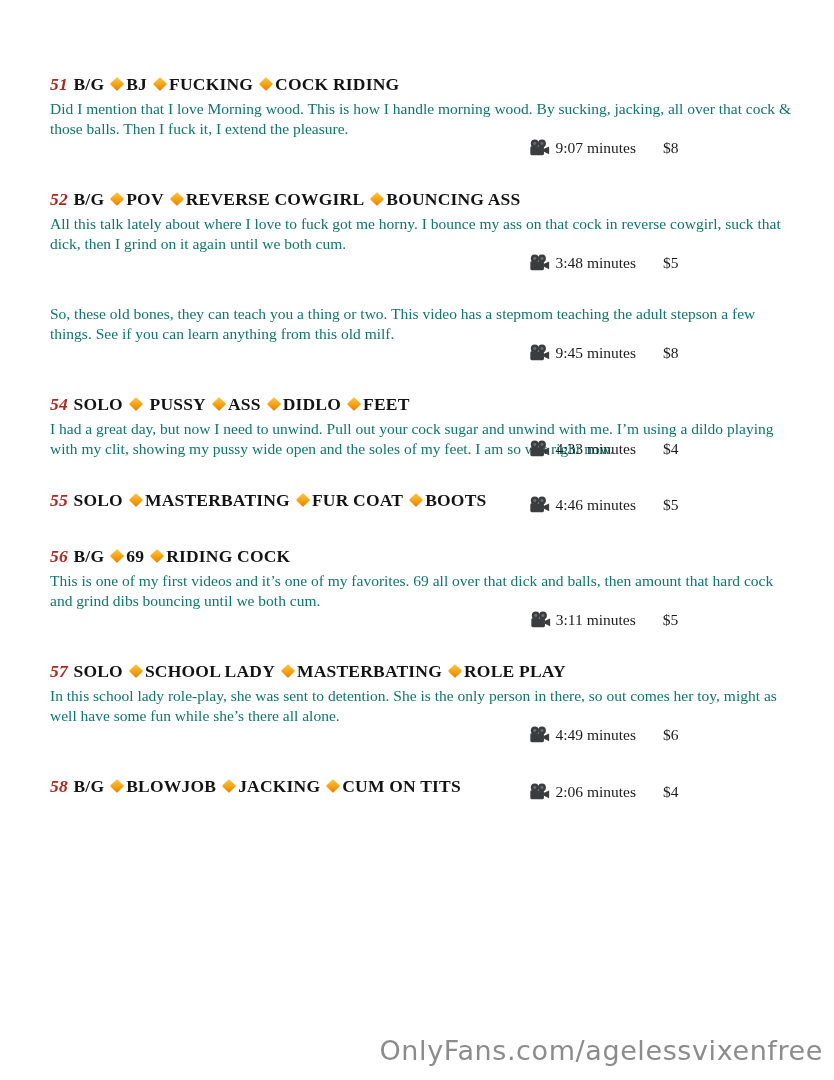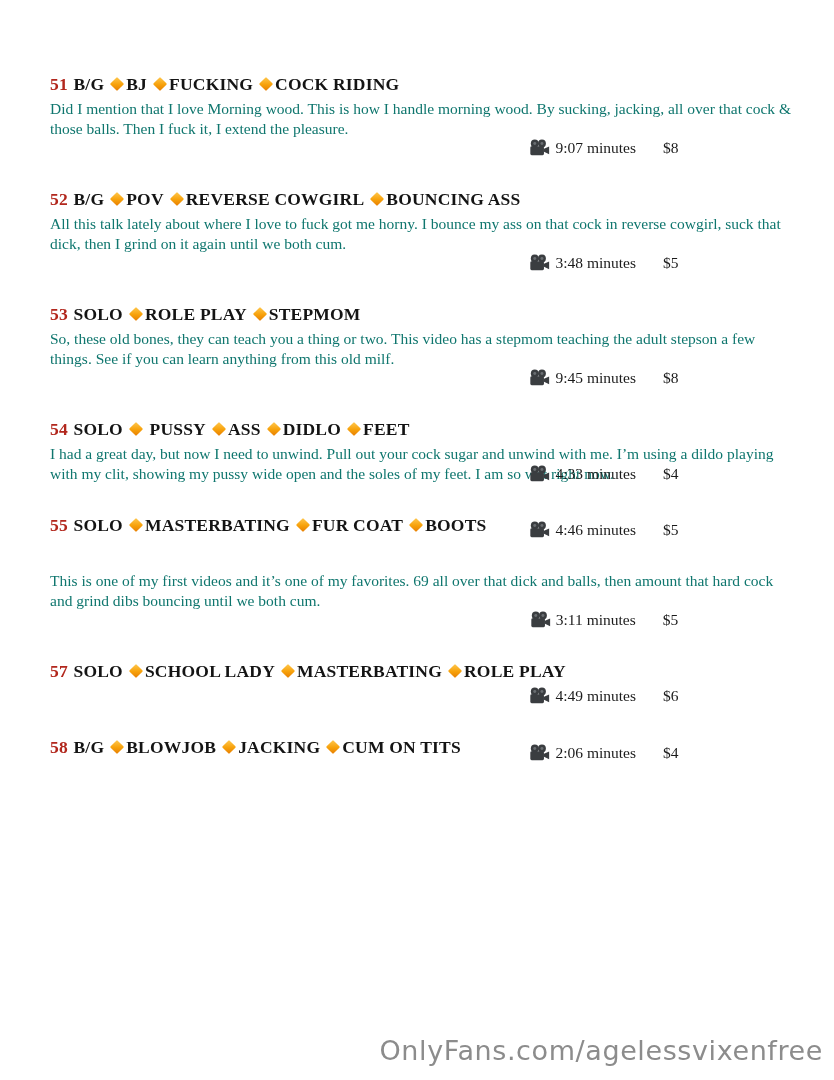--- a/index.html
+++ b/index.html
@@ -26,21 +26,21 @@
   .title {
     font-size: 17.5px;
     font-weight: bold;
     color: #141414;
     line-height: 21px;
     margin-bottom: 4px;
     letter-spacing: 0.2px;
     white-space: nowrap;
   }
 
-  .num { color: var(--number-red, #b2271d); margin-right: 1px; }
+  .num { color: var(--number-red, #b2271d); margin-right: 1px; font-style: italic; }
 
   .diamond {
     display: inline-block;
     width: 10px;
     height: 10px;
     margin: 0 4px 0 8px;
     background: linear-gradient(135deg, #ffc84f 0%, #f7a10a 55%, #e67e04 100%);
     transform: rotate(45deg);
     vertical-align: 1px;
     border-radius: 1px;
@@ -125,23 +125,20 @@
           <circle cx="6.6" cy="4.8" r="1.7" fill="#6a6e72"></circle>
           <circle cx="14.8" cy="4.8" r="1.7" fill="#6a6e72"></circle>
         </svg>
       </span>
       <span class="dur">3:48 minutes</span>
       <span class="price">$5</span>
     </div>
   </div>
 
   <div class="entry">
-    <div class="title">
-      <span class="num">53</span><span class="parts"> SOLO<span class="diamond"></span>ROLE PLAY<span class="diamond"></span>STEPMOM</span>
-    </div>
     <div class="desc">So, these old bones, they can teach you a thing or two. This video has a stepmom teaching the adult stepson a few things. See if you can learn anything from this old milf.</div>
     <div class="meta">
       <span class="cam">
         <svg width="21" height="18" viewBox="0 0 24 20" aria-hidden="true">
           <g fill="#3a3d40">
             <circle cx="6.6" cy="4.8" r="4.5"></circle>
             <circle cx="14.8" cy="4.8" r="4.5"></circle>
             <rect x="1.5" y="8" width="15.6" height="10.2" rx="1.6"></rect>
             <polygon points="17.1,10.8 23,8.4 23,17 17.1,14.2"></polygon>
           </g>
@@ -193,20 +190,23 @@
           <circle cx="6.6" cy="4.8" r="1.7" fill="#6a6e72"></circle>
           <circle cx="14.8" cy="4.8" r="1.7" fill="#6a6e72"></circle>
         </svg>
       </span>
       <span class="dur">4:46 minutes</span>
       <span class="price">$5</span>
     </div>
   </div>
 
   <div class="entry">
+    <div class="title">
+      <span class="num">56</span><span class="parts"> B/G<span class="diamond"></span>69<span class="diamond"></span>RIDING COCK</span>
+    </div>
     <div class="desc">This is one of my first videos and it’s one of my favorites. 69 all over that dick and balls, then amount that hard cock and grind dibs bouncing until we both cum.</div>
     <div class="meta">
       <span class="cam">
         <svg width="21" height="18" viewBox="0 0 24 20" aria-hidden="true">
           <g fill="#3a3d40">
             <circle cx="6.6" cy="4.8" r="4.5"></circle>
             <circle cx="14.8" cy="4.8" r="4.5"></circle>
             <rect x="1.5" y="8" width="15.6" height="10.2" rx="1.6"></rect>
             <polygon points="17.1,10.8 23,8.4 23,17 17.1,14.2"></polygon>
           </g>
@@ -216,20 +216,21 @@
       </span>
       <span class="dur">3:11 minutes</span>
       <span class="price">$5</span>
     </div>
   </div>
 
   <div class="entry">
     <div class="title">
       <span class="num">57</span><span class="parts"> SOLO<span class="diamond"></span>SCHOOL LADY<span class="diamond"></span>MASTERBATING<span class="diamond"></span>ROLE PLAY</span>
     </div>
+    <div class="desc">In this school lady role-play, she was sent to detention. She is the only person in there, so out comes her toy, might as well have some fun while she’s there all alone.</div>
     <div class="meta">
       <span class="cam">
         <svg width="21" height="18" viewBox="0 0 24 20" aria-hidden="true">
           <g fill="#3a3d40">
             <circle cx="6.6" cy="4.8" r="4.5"></circle>
             <circle cx="14.8" cy="4.8" r="4.5"></circle>
             <rect x="1.5" y="8" width="15.6" height="10.2" rx="1.6"></rect>
             <polygon points="17.1,10.8 23,8.4 23,17 17.1,14.2"></polygon>
           </g>
           <circle cx="6.6" cy="4.8" r="1.7" fill="#6a6e72"></circle>

